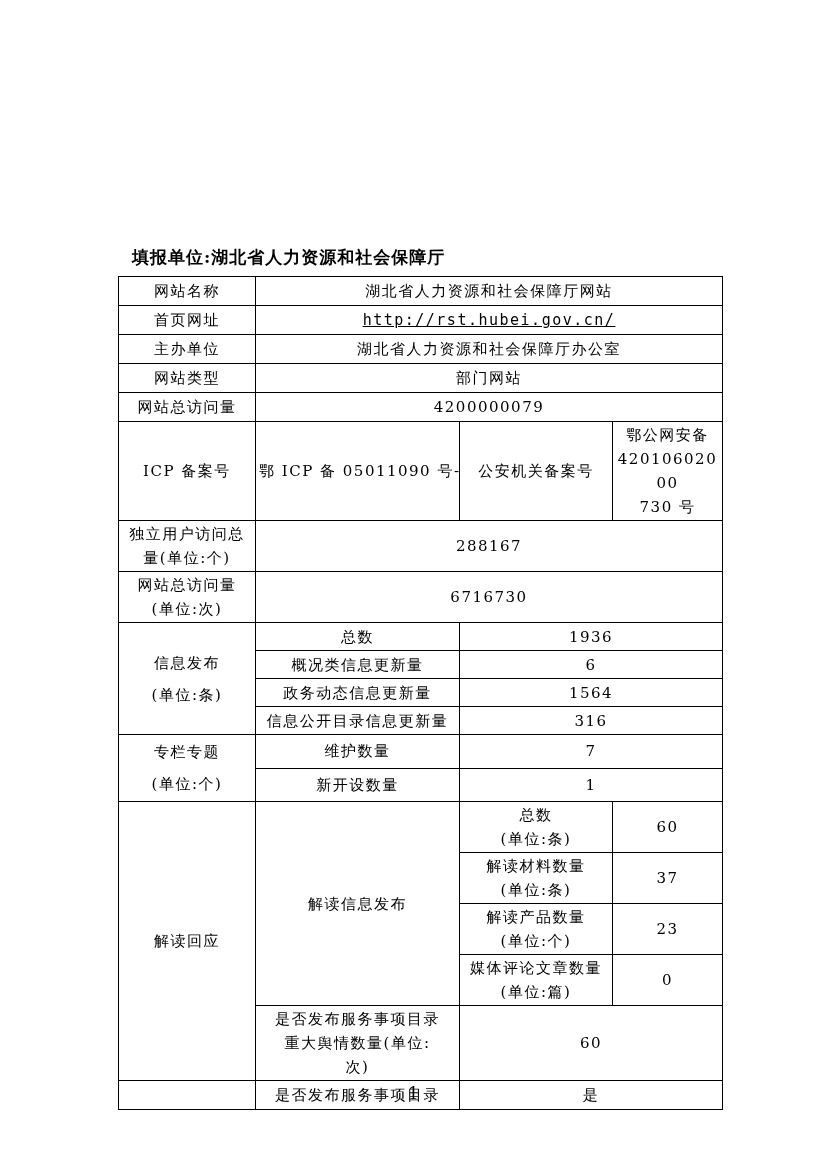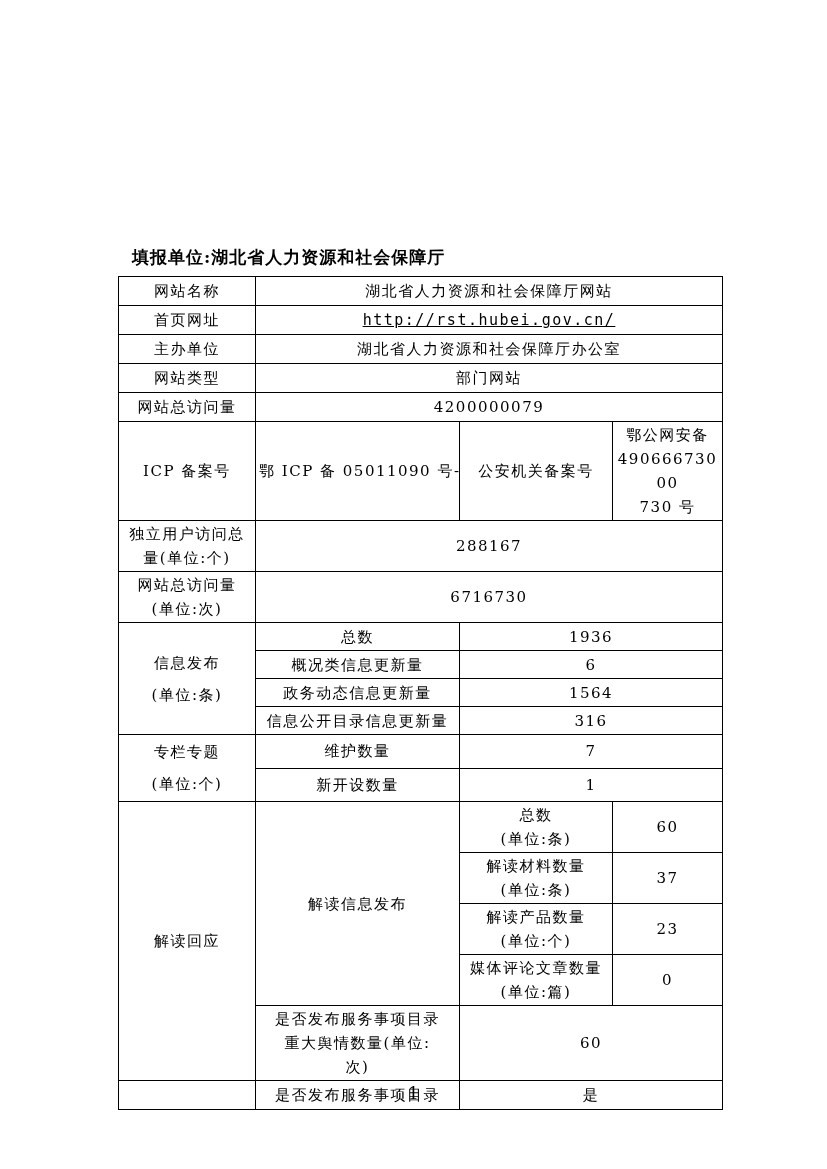--- a/index.html
+++ b/index.html
@@ -86,21 +86,21 @@
       <tr class="h29">
         <td>网站总访问量</td>
         <td colspan="3">4200000079</td>
       </tr>
       <tr class="h72">
         <td>ICP 备案号</td>
         <td class="tight">鄂 ICP 备 05011090 号-1</td>
         <td>公安机关备案号</td>
         <td class="wrapnum">
           <span class="ln">鄂公网安备</span>
-          <span class="ln">49066673000</span>
+          <span class="ln">42010602000</span>
           <span class="ln">730 号</span>
         </td>
       </tr>
       <tr class="h51">
         <td>
           <span class="ln">独立用户访问总</span>
           <span class="ln">量(单位:个)</span>
         </td>
         <td colspan="3">288167</td>
       </tr>

